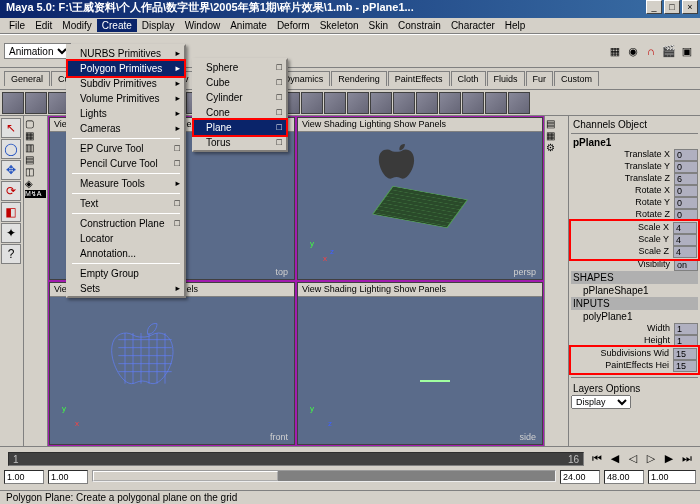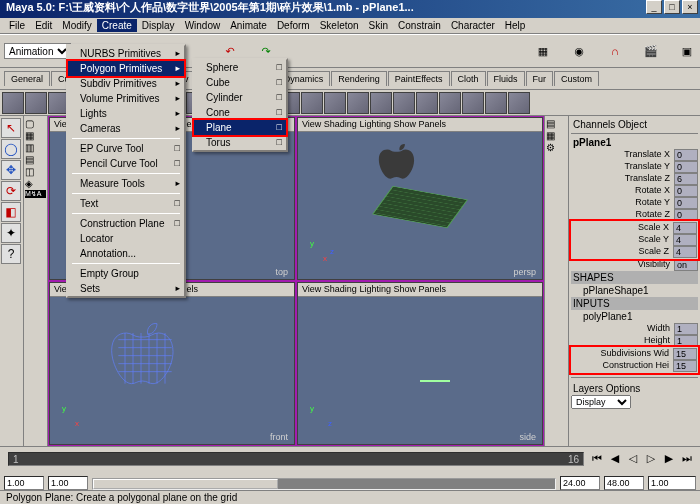--- a/index.html
+++ b/index.html
@@ -5,21 +5,21 @@
 * { box-sizing: border-box; margin: 0; padding: 0; font-family: "MS Sans Serif", Tahoma, sans-serif; font-size: 10px; }
 body { background: #d4d0c8; width: 700px; height: 504px; overflow: hidden; position: relative; }
 
 .titlebar { background: linear-gradient(to right, #0a246a, #3a6ea5); color: #fff; height: 18px; display: flex; align-items: flex-start; padding: 0 2px; }
 .titlebar .title { flex: 1; font-weight: bold; padding-left: 4px; font-size: 11px; white-space: nowrap; overflow: hidden; }
 .titlebar .wbtn { width: 16px; height: 14px; background: #d4d0c8; border: 1px solid #fff; border-right-color: #404040; border-bottom-color: #404040; margin-left: 2px; text-align: center; line-height: 12px; font-size: 9px; color: #000; }
 .menubar { background: #d4d0c8; height: 16px; display: flex; align-items: center; padding: 0 4px; border-bottom: 1px solid #808080; }
 .menubar span { padding: 1px 5px; cursor: default; }
 .menubar .hl { background: #0a246a; color: #fff; }
 
-.toolbar1 { height: 34px; background: #d4d0c8; border-top: 1px solid #fff; border-bottom: 1px solid #808080; display: flex; align-items: center; padding: 0 4px; gap: 18px; }
+.toolbar1 { height: 34px; background: #d4d0c8; border-top: 1px solid #fff; border-bottom: 1px solid #808080; display: flex; align-items: center; padding: 0 4px; gap: 0; }
 .toolbar1 select, .anim-sel { font-size: 10px; height: 16px; border: 1px solid #808080; background: #fff; }
 .tbic { width: 18px; height: 18px; border: 1px solid transparent; display: inline-flex; align-items: center; justify-content: center; font-size: 11px; }
 
 .toolbar2 { height: 22px; background: #d4d0c8; border-bottom: 1px solid #808080; display: flex; align-items: center; padding: 0 4px; }
 .toolbar2 .tab { padding: 2px 6px; border: 1px solid #808080; border-bottom: none; background: #d4d0c8; margin-right: 1px; font-size: 9px; }
 .toolbar3 { height: 26px; background: #d4d0c8; border-bottom: 1px solid #808080; display: flex; align-items: center; padding: 0 2px; gap: 1px; }
 .bigic { width: 22px; height: 22px; background: linear-gradient(135deg,#889,#667); border: 1px solid #404040; display: inline-block; }
 
 .main { display: flex; height: 330px; }
 .lefttb { width: 24px; background: #d4d0c8; border-right: 1px solid #808080; display: flex; flex-direction: column; gap: 1px; padding: 2px 1px; }
@@ -46,21 +46,21 @@
 .righttb { width: 24px; background: #d4d0c8; border-left: 1px solid #808080; display: flex; flex-direction: column; gap: 1px; padding: 2px 1px; }
 .channelbox { width: 132px; background: #d4d0c8; border-left: 1px solid #808080; padding: 2px; font-size: 9px; overflow: hidden; }
 .channelbox .hdr { font-size: 10px; padding: 1px 2px; }
 .channelbox .row { display: flex; height: 12px; }
 .channelbox .row .lbl { flex: 1; text-align: right; padding-right: 4px; background: #d4d0c8; font-size: 9px; }
 .channelbox .row .val { width: 24px; background: #b0b0c0; border: 1px solid #808080; font-size: 9px; padding: 0 2px; }
 .channelbox .grp { border: 1px solid transparent; }
 
 .timeline { height: 24px; background: #d4d0c8; border-top: 1px solid #808080; display: flex; align-items: center; padding: 0 4px; }
 .timeline .track { flex: 1; height: 14px; background: #404040; border: 1px inset #808080; margin: 0 4px; color: #c0c0c0; font-size: 8px; padding: 1px 4px; display: flex; }
-.rangebar { height: 20px; background: #d4d0c8; display: flex; align-items: flex-end; padding: 0 4px; gap: 4px; }
+.rangebar { height: 20px; background: #d4d0c8; display: flex; align-items: flex-start; padding: 0 4px; gap: 4px; }
 .rangebar input { width: 40px; height: 14px; font-size: 9px; border: 1px inset #808080; padding: 0 2px; }
 .rangebar .slider { flex: 1; height: 12px; background: #808080; border: 1px inset; position: relative; }
 .rangebar .slider .thumb { position: absolute; left: 0; width: 40%; height: 100%; background: #d4d0c8; border: 1px outset #fff; }
 .status { height: 16px; background: #d4d0c8; border-top: 1px solid #808080; padding: 1px 6px; font-size: 10px; }
 
 .apple { position: absolute; width: 40px; height: 46px; }
 .apple svg { width: 100%; height: 100%; }
 
 .grid-plane { position: absolute; left: 50%; top: 55%; transform: translate(-50%,-50%) rotateX(60deg) rotateZ(20deg); width: 80px; height: 60px; background: repeating-linear-gradient(#2a4a2a 0 6px, #3a6a3a 6px 7px), repeating-linear-gradient(90deg,#2a4a2a 0 6px,#3a6a3a 6px 7px); border: 1px solid #50a050; }
 .wire-apple path { fill: none; stroke: #6080ff; stroke-width: 0.5; }
@@ -309,21 +309,21 @@
     <div class="row">
         <span class="lbl">Height</span>
         <span class="val">1</span>
       </div>
     <div class="grp hl-red2">
       <div class="row">
           <span class="lbl">Subdivisions Wid</span>
           <span class="val">15</span>
         </div>
       <div class="row">
-          <span class="lbl">Construction Hei</span>
+          <span class="lbl">PaintEffects Hei</span>
           <span class="val">15</span>
         </div>
     </div>
     <div style="border-top:1px solid #808080;margin:4px 0"></div>
     <div class="hdr">Layers  Options</div>
     <select style="width:60px;font-size:9px"><option>Display</option></select>
   </div>
 </div>
 
 <div class="timeline">

